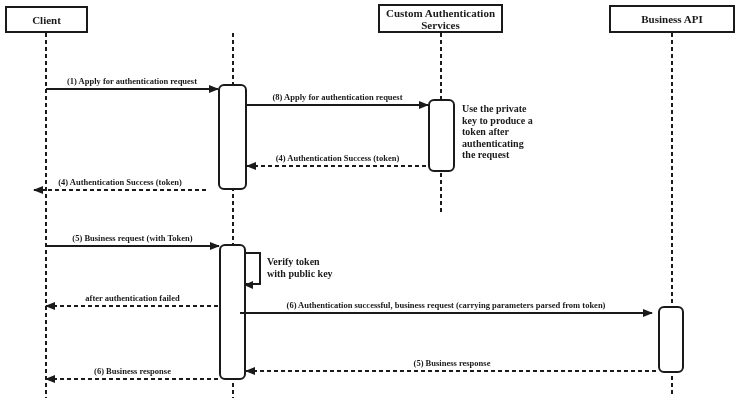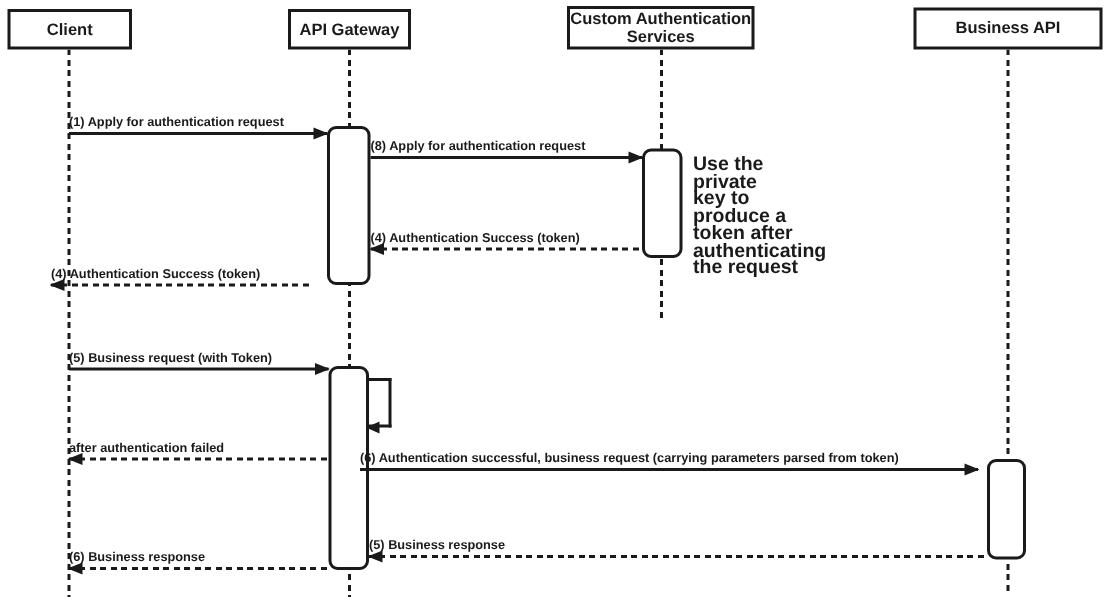--- a/index.html
+++ b/index.html
@@ -1,66 +1,65 @@
 <!DOCTYPE html>
 <html><head>
 <meta charset="utf-8">
 <style>
   html,body{margin:0;padding:0;background:#ffffff;}
   #stage{
     position:relative;width:738px;height:401px;background:#ffffff;overflow:hidden;
-    font-family:Liberation Sans, sans-serif;color:#1a1a1a;
+    font-family:Liberation Serif, serif;color:#1a1a1a;
   }
   .actor-box{
     position:absolute;box-sizing:border-box;background:#ffffff;border:2px solid #1a1a1a;
     display:flex;align-items:center;justify-content:center;text-align:center;
     font-weight:bold;font-size:11px;line-height:12px;white-space:pre-line;z-index:3;
   }
   .lifeline{
     position:absolute;width:2px;z-index:1;
     background:repeating-linear-gradient(to bottom,#1a1a1a 0 4px,transparent 4px 7px);
   }
   .activation{
     position:absolute;box-sizing:border-box;background:#ffffff;border:2px solid #1a1a1a;
     border-radius:6px;z-index:2;
   }
   .message{position:absolute;height:2px;z-index:4;}
   .message .line{position:absolute;left:0;right:0;top:0;height:2px;}
   .message .line.solid{background:#1a1a1a;}
   .message .line.dashed{background:repeating-linear-gradient(90deg,#1a1a1a 0 4px,transparent 4px 7px);}
   .msg-label{
-    position:absolute;left:0;right:0;bottom:4px;
+    position:absolute;left:0;right:0;bottom:4px;text-align:center;
     font-size:8.5px;font-weight:bold;white-space:nowrap;
   }
   .arrowhead{position:absolute;width:0;height:0;top:-3px;}
   .arrowhead.right{right:-1px;border-left:10px solid #1a1a1a;border-top:4px solid transparent;border-bottom:4px solid transparent;}
   .arrowhead.left{left:-1px;border-right:10px solid #1a1a1a;border-top:4px solid transparent;border-bottom:4px solid transparent;}
   .self-loop{
     position:absolute;left:246px;top:252px;width:15px;height:33px;z-index:2;
     border-top:2px solid #1a1a1a;border-right:2px solid #1a1a1a;border-bottom:2px solid #1a1a1a;
     box-sizing:border-box;
   }
   .self-loop .arrowhead{left:-2px;top:auto;bottom:-6px;border-right:9px solid #1a1a1a;border-top:4px solid transparent;border-bottom:4px solid transparent;}
   .free-text{
-    position:absolute;font-size:13px;font-weight:bold;line-height:11.5px;
+    position:absolute;font-size:10px;font-weight:bold;line-height:11.5px;
     white-space:pre-line;z-index:4;
   }
 </style>
 </head>
 <body>
 
 <div id="stage">
 
   <div class="lifeline" style="left:45px;top:33px;height:365px"></div>
   <div class="lifeline" style="left:232px;top:33px;height:365px"></div>
   <div class="lifeline" style="left:440px;top:33px;height:179px"></div>
   <div class="lifeline" style="left:671px;top:33px;height:362px"></div>
 
   <div class="actor-box" style="left:5px;top:6px;width:83px;height:27px">Client</div>
-  <div class="actor-box" style="left:192px;top:6px;width:82px;height:27px">API Gateway</div>
   <div class="actor-box" style="left:378px;top:4px;width:125px;height:29px">Custom Authentication
 Services</div>
   <div class="actor-box" style="left:609px;top:5px;width:126px;height:28px">Business API</div>
 
   <div class="activation" style="left:218px;top:84px;width:29px;height:106px"></div>
   <div class="activation" style="left:428px;top:99px;width:27px;height:73px"></div>
   <div class="activation" style="left:219px;top:244px;width:27px;height:136px"></div>
   <div class="activation" style="left:658px;top:306px;width:26px;height:67px"></div>
 
   <div class="message" style="left:46px;top:88px;width:172px">
@@ -89,20 +88,22 @@
 
   <div class="message" style="left:46px;top:245px;width:173px">
     <span class="msg-label">(5) Business request (with Token)</span>
     <span class="line solid"></span>
     <span class="arrowhead right"></span>
   </div>
 
   <div class="self-loop">
     <span class="arrowhead"></span>
   </div>
+  <div class="free-text" style="left:267px;top:256px">Verify token
+with public key</div>
 
   <div class="message" style="left:46px;top:305px;width:173px">
     <span class="msg-label">after authentication failed</span>
     <span class="line dashed"></span>
     <span class="arrowhead left"></span>
   </div>
 
   <div class="message" style="left:240px;top:312px;width:412px">
     <span class="msg-label">(6) Authentication successful, business request (carrying parameters parsed from token)</span>
     <span class="line solid"></span>

